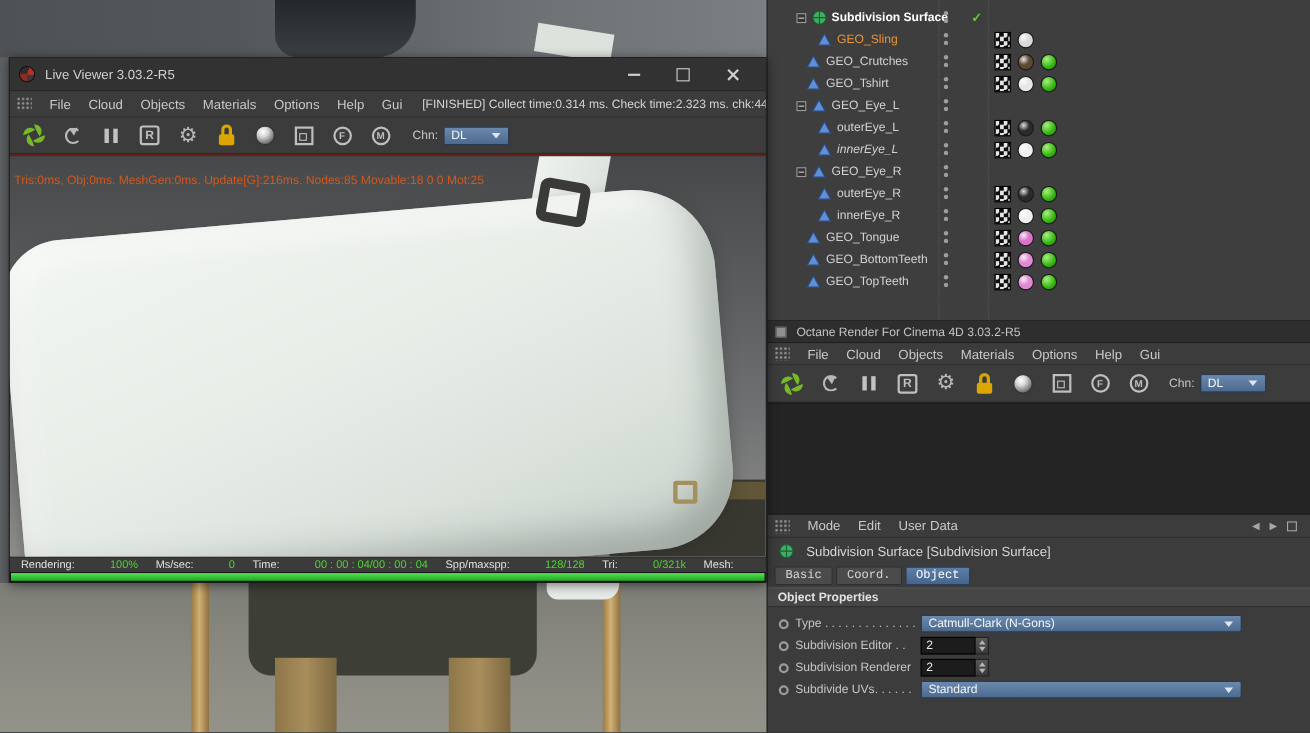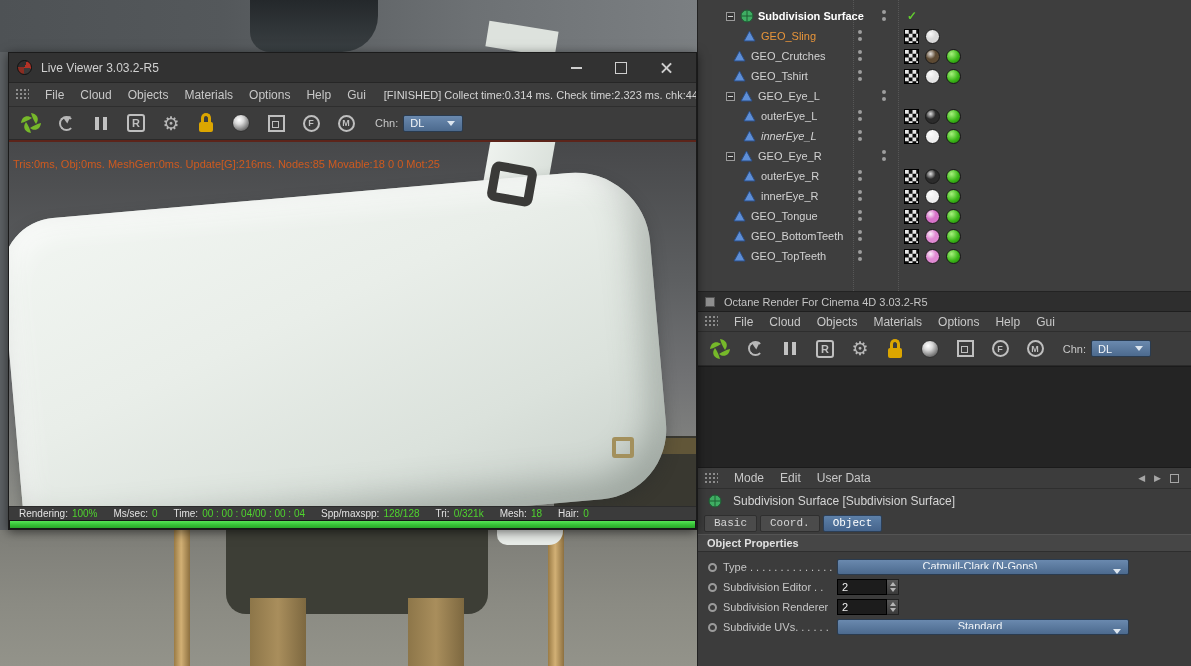--- a/index.html
+++ b/index.html
@@ -73,31 +73,31 @@
   .sling-strap { position:absolute; left:472px; top:-12px; width:64px; height:135px; transform:rotate(10deg); z-index:1;
     background:linear-gradient(100deg,#eff3ef,#d6ddd7); }
   .strap-buckle { position:absolute; left:480px; top:22px; width:46px; height:40px; border:9px solid #3a3a38; border-radius:8px; transform:rotate(10deg); z-index:3; }
   .render-pants { position:absolute; right:0; bottom:0; width:142px; height:70px; background:#393830; z-index:1; }
   .render-belt { position:absolute; right:0; bottom:52px; width:142px; height:16px; background:#615638; z-index:1; }
   .belt-buckle { position:absolute; right:62px; bottom:48px; width:22px; height:21px; border:4px solid #a3905c; border-radius:3px; z-index:2; }
 
   .lv-statusbar { height:14px; background:#3b3b3b; border-top:1px solid #2c2c2c; display:flex; align-items:center; gap:16px; padding:0 10px; font-size:10px; overflow:hidden; white-space:nowrap; }
   .status-seg { display:flex; gap:4px; }
   .status-label { color:#e2e2e2; }
-  .status-value { color:#4fd42e; }
+  .status-value { color:#4fd42e;margin-left:28px; }
   .lv-progress { height:9px; background:#161616; padding:1px; }
   .lv-progress-fill { height:100%; background:linear-gradient(180deg,#58e358 0%,#35c135 55%,#2aa42a 100%); }
 
   
   .right-panel { position:absolute; left:697px; top:0; width:494px; height:666px; background:#3c3c3c; border-left:1px solid #222; z-index:2; }
 
   .object-manager { position:relative; height:292px; background:#3e3e3e; border-bottom:1px solid #232323; overflow:hidden; padding-top:6px; }
   .om-sep { position:absolute; top:0; bottom:0; border-left:1px dotted #575757; pointer-events:none; }
   .om-row { position:relative; height:20px; display:flex; align-items:center; }
-  .om-row.ind0 { padding-left:4px;margin-left:24px; } .om-row.ind1 { padding-left:34px; } .om-row.ind2 { padding-left:44px; }
+  .om-row.ind0 { padding-left:26px; } .om-row.ind1 { padding-left:34px; } .om-row.ind2 { padding-left:44px; }
   .om-expander { width:9px; height:9px; border:1px solid #9a9a9a; background:#343434; margin-right:4px; position:relative; flex:none; }
   .om-expander::after { content:""; position:absolute; left:1px; right:1px; top:3px; height:1px; background:#d2d2d2; }
   .om-icon { width:15px; height:14px; margin-right:4px; flex:none; display:flex; align-items:center; justify-content:center; }
   .om-label { font-size:11px; white-space:nowrap; }
   .om-dots { position:absolute; left:160px; top:4px; display:flex; flex-direction:column; gap:3px; }
   .om-dots .dot { width:4px; height:4px; border-radius:50%; background:#9e9e9e; }
   .om-check { position:absolute; left:185px; color:#62cc30; font-size:12px; font-weight:bold; }
   .om-tagicons { position:absolute; left:206px; top:2px; height:16px; display:flex; gap:6px; align-items:center; }
   .tag-checker { width:15px; height:15px; border:1px solid #000; flex:none;
     background:repeating-conic-gradient(#0e0e0e 0% 25%, #e6e6e6 0% 50%); background-size:7.5px 7.5px; }
@@ -117,21 +117,21 @@
   .nav-sq { width:9px; height:9px; border:1px solid #a6a6a6; }
   .attr-objtitle { height:23px; display:flex; align-items:center; gap:7px; padding:0 9px; color:#d6d6d6; font-size:12px; }
   .attr-tabs { height:22px; display:flex; gap:3px; padding:0 6px; align-items:center;font-family:Liberation Mono, monospace; }
   .attr-tab { padding:1px 9px 2px; background:#4b4b4b; border:1px solid #2f2f2f; border-radius:2px; color:#d5d5d5; font-size:11px; }
   .attr-tab.active { background:linear-gradient(180deg,#5d80a8,#45648c); border-color:#2c3f57; color:#fff; }
   .attr-section { height:18px; background:#464646; border-top:1px solid #545454; border-bottom:1px solid #2e2e2e; display:flex; align-items:center; padding:0 9px; color:#e0e0e0; font-weight:bold; font-size:11px; }
   .attr-rows { padding-top:5px; }
   .attr-row { height:20px; display:flex; align-items:center; padding-left:10px; }
   .key-circle { width:9px; height:9px; border:2px solid #9b9b9b; border-radius:50%; margin-right:6px; flex:none; }
   .attr-label { width:114px; color:#c6c6c6; font-size:11px; white-space:nowrap; overflow:hidden; flex:none; }
-  .attr-dd { width:292px; height:16px;flex-direction:column; }
+  .attr-dd { width:292px; height:16px; }
   .numfield { width:50px; height:16px; background:#1c1c1c; border:1px solid #000; color:#eee; padding:0 4px; font-size:11px; display:flex; align-items:center; }
   .spinner { width:12px; height:16px; background:linear-gradient(180deg,#585858,#3a3a3a); border:1px solid #222; border-left:none; display:flex; flex-direction:column; align-items:center; justify-content:center; gap:2px; }
   .spinner .up { width:0; height:0; border-left:3px solid transparent; border-right:3px solid transparent; border-bottom:4px solid #b5b5b5; }
   .spinner .down { width:0; height:0; border-left:3px solid transparent; border-right:3px solid transparent; border-top:4px solid #b5b5b5; }
 </style>
 </head>
 <body>
 
 <div class="screen">
 

